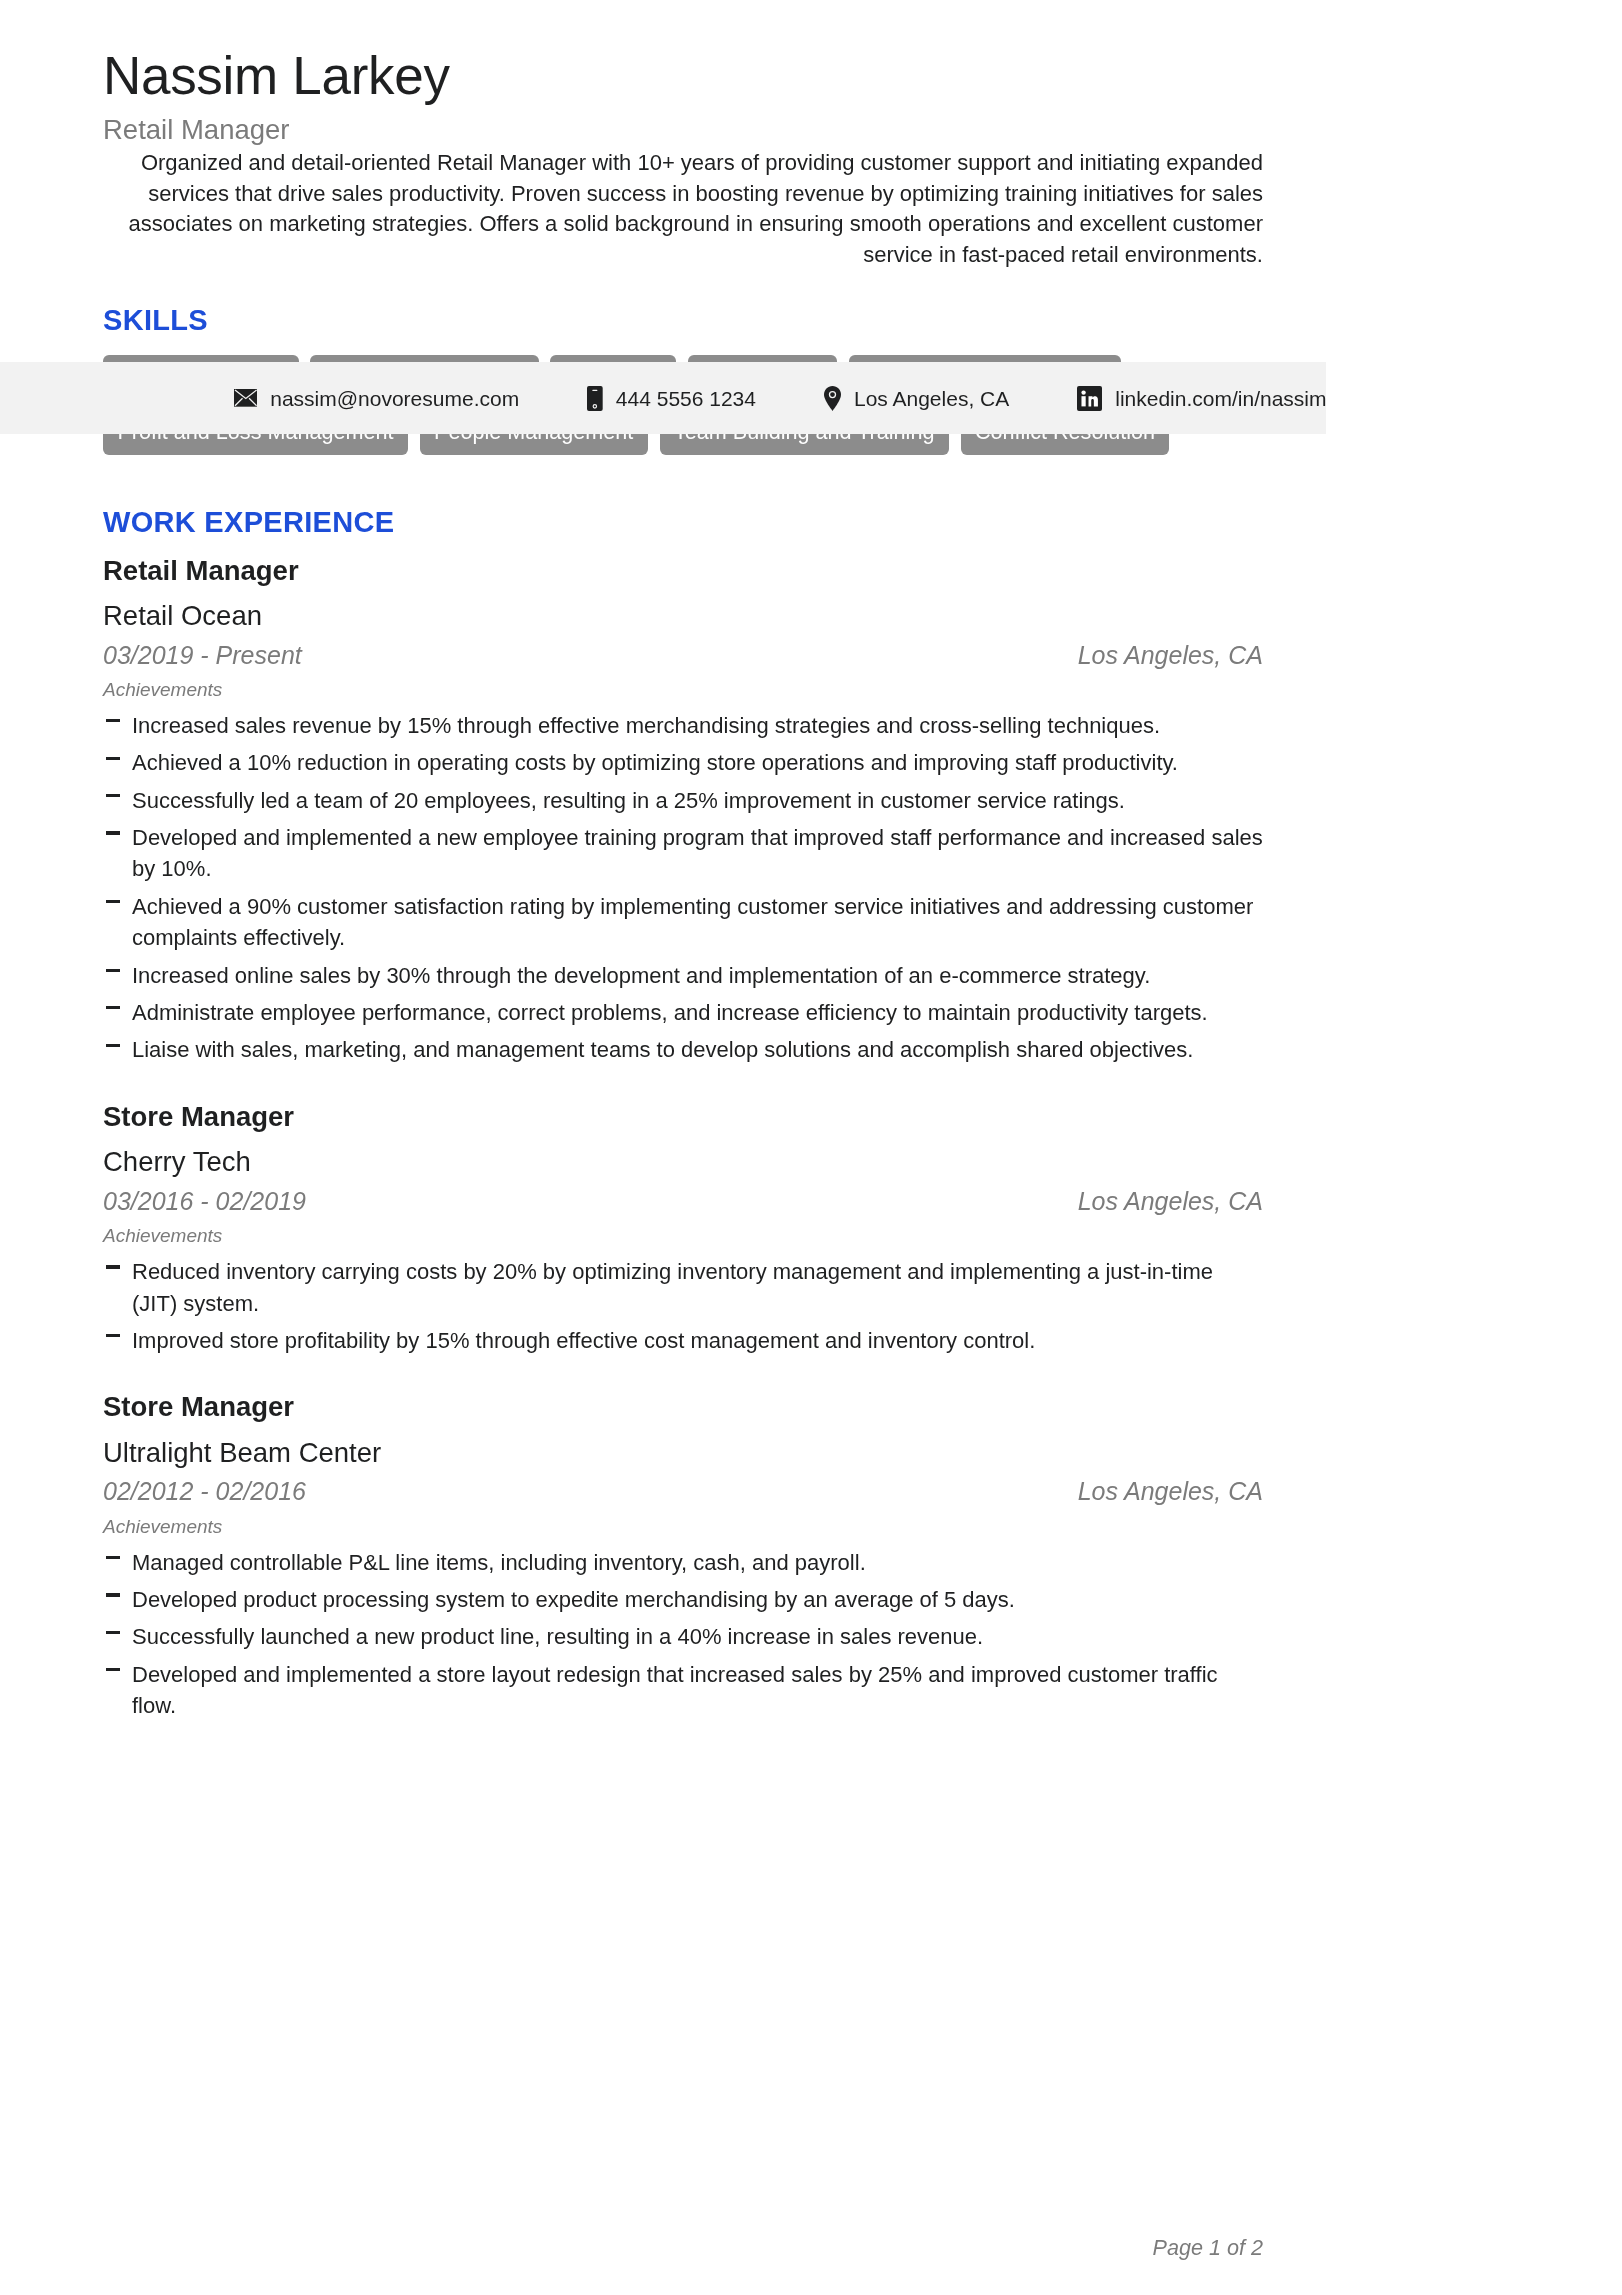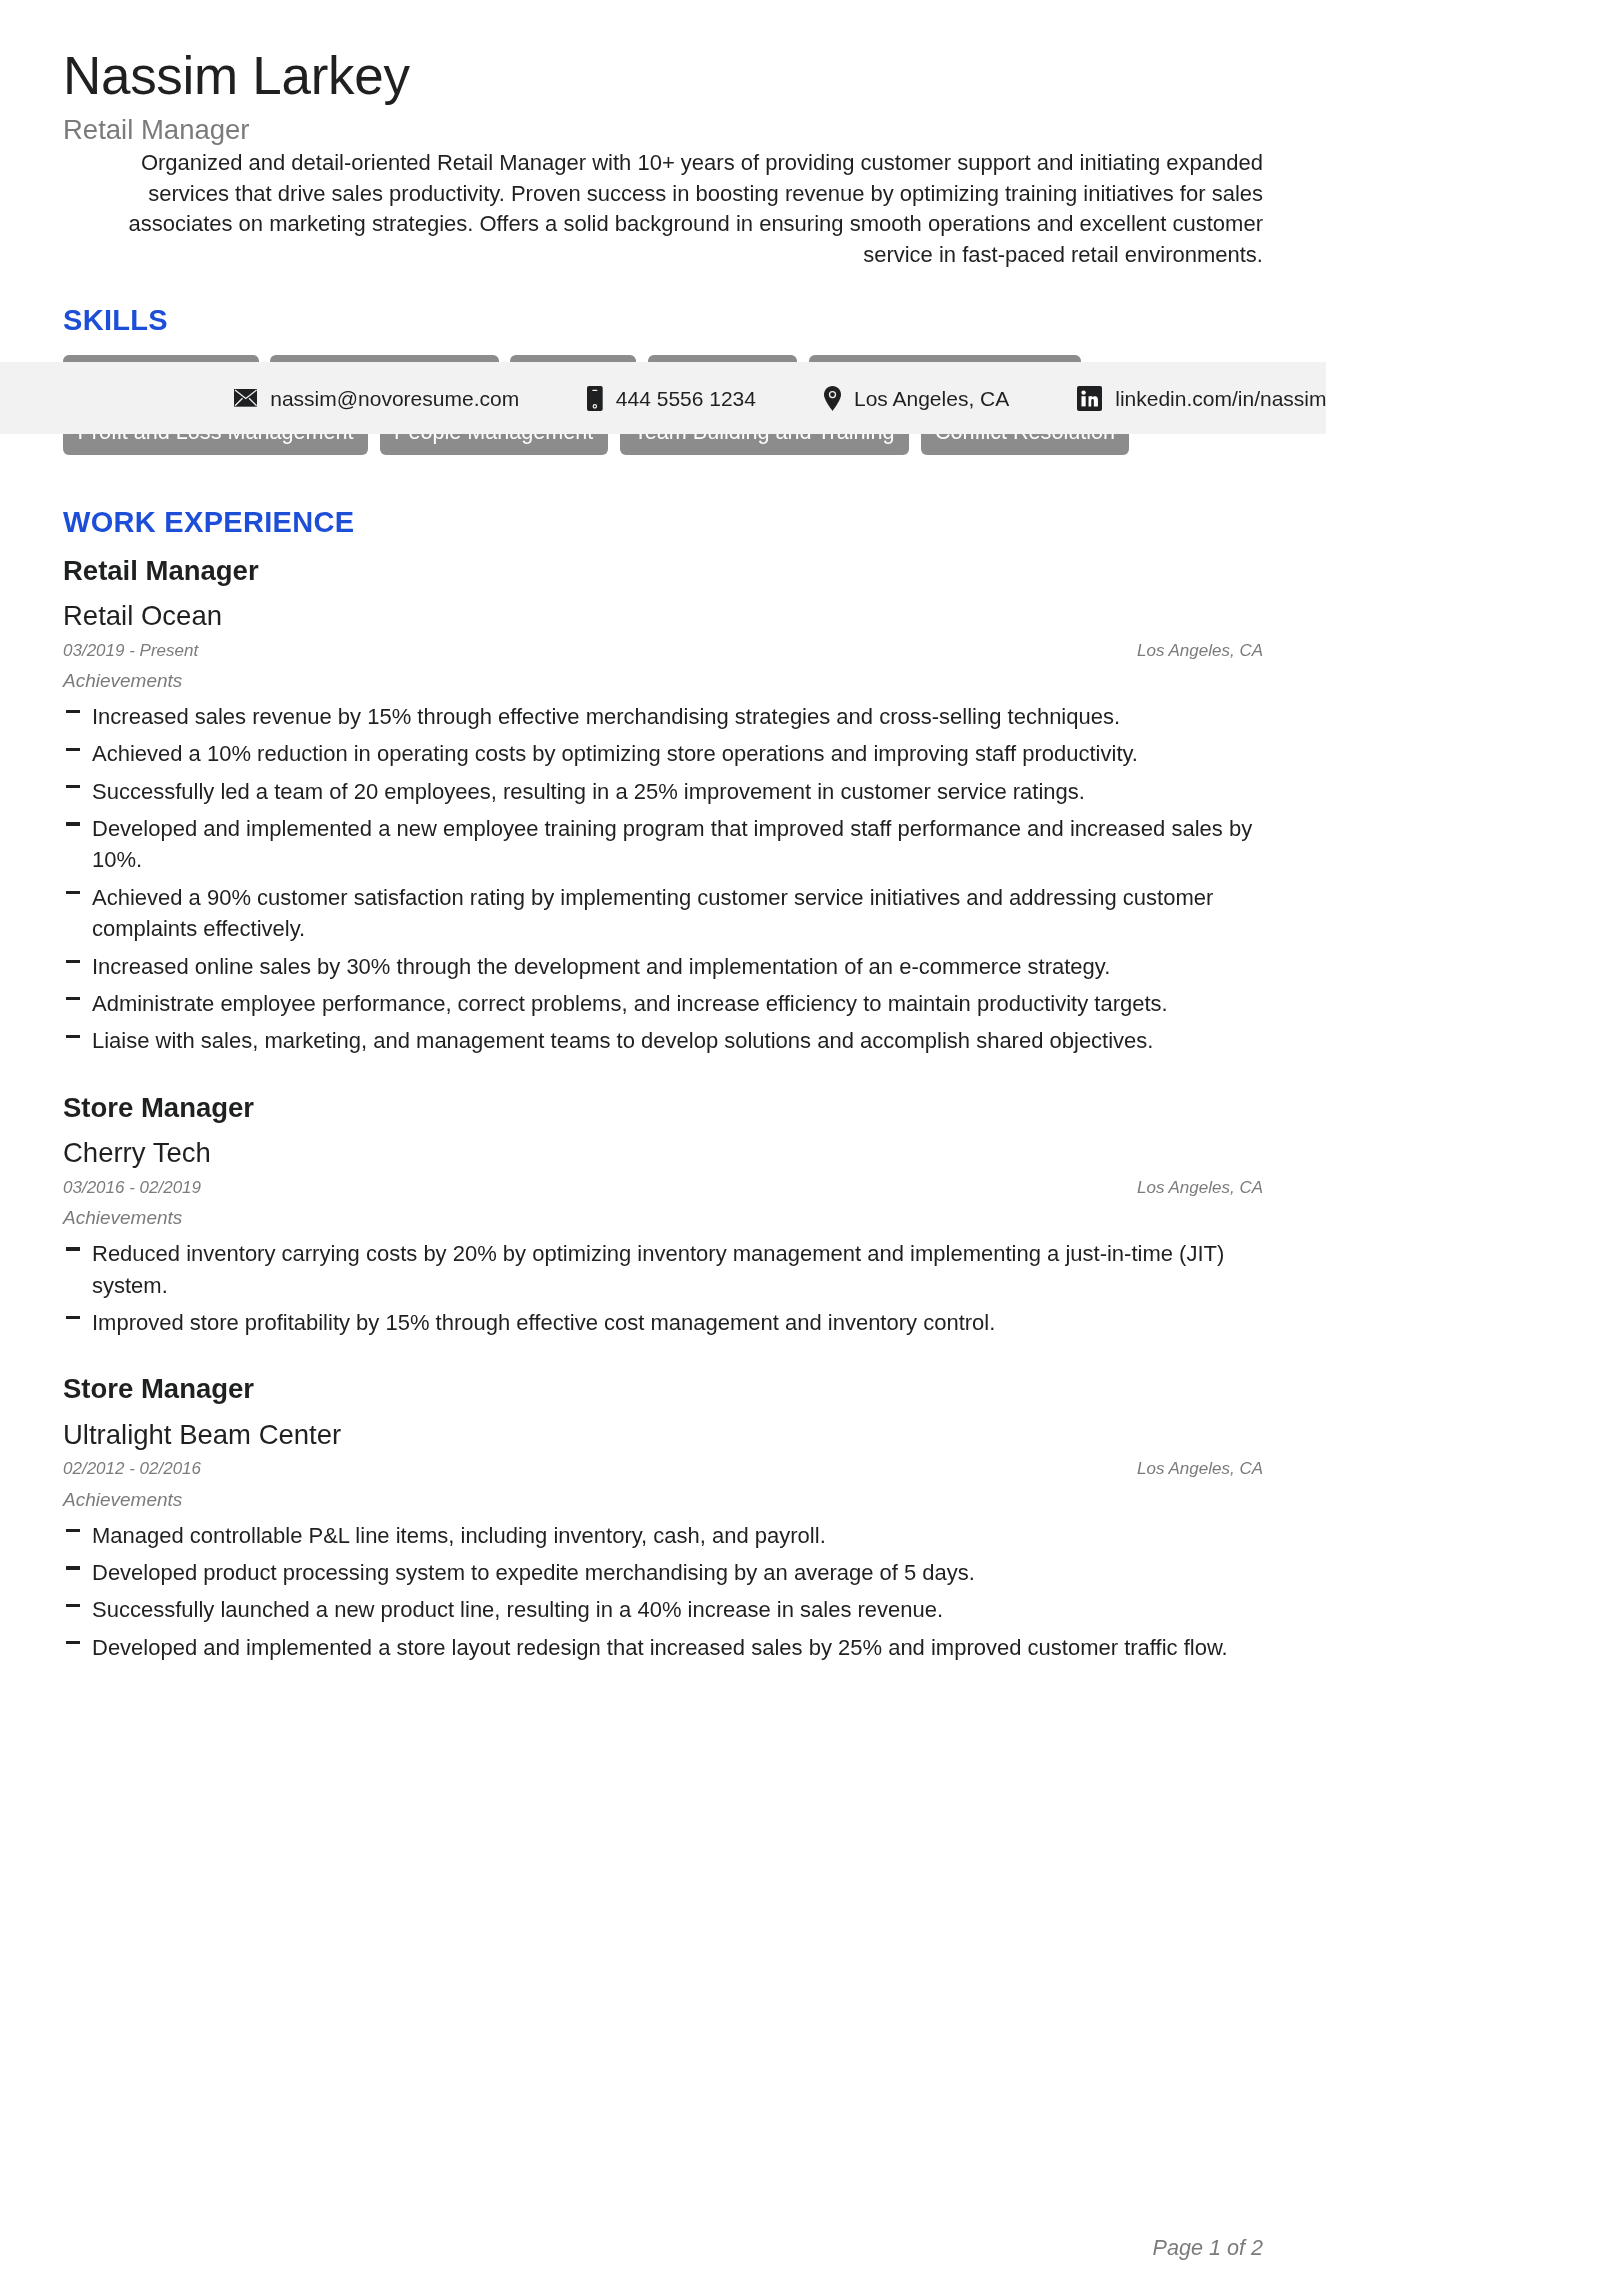--- a/index.html
+++ b/index.html
@@ -15,20 +15,21 @@
     color: #1f2021;
     -webkit-font-smoothing: antialiased;
   }
 
   .page {
     position: relative;
     width: 1326px;
     height: 2295px;
     background: #ffffff;
     overflow: hidden;
+    padding-left: 40px;
   }
 
   
   .header {
     padding: 47px 63px 0 63px;
   }
 
   .full-name {
     font-size: 53px;
     font-weight: 400;
@@ -145,21 +146,21 @@
     color: #1f2021;
     line-height: 1.22;
     margin-top: 12px;
   }
 
   .job-meta {
     display: flex;
     justify-content: space-between;
     align-items: baseline;
     font-style: italic;
-    font-size: 17px;
+    font-size: 25px;
     color: #7b7b7b;
     margin-top: 7.9px;
   }
 
   .achievements-label {
     font-style: italic;
     font-size: 19px;
     color: #7b7b7b;
     margin-top: 9.2px;
   }

